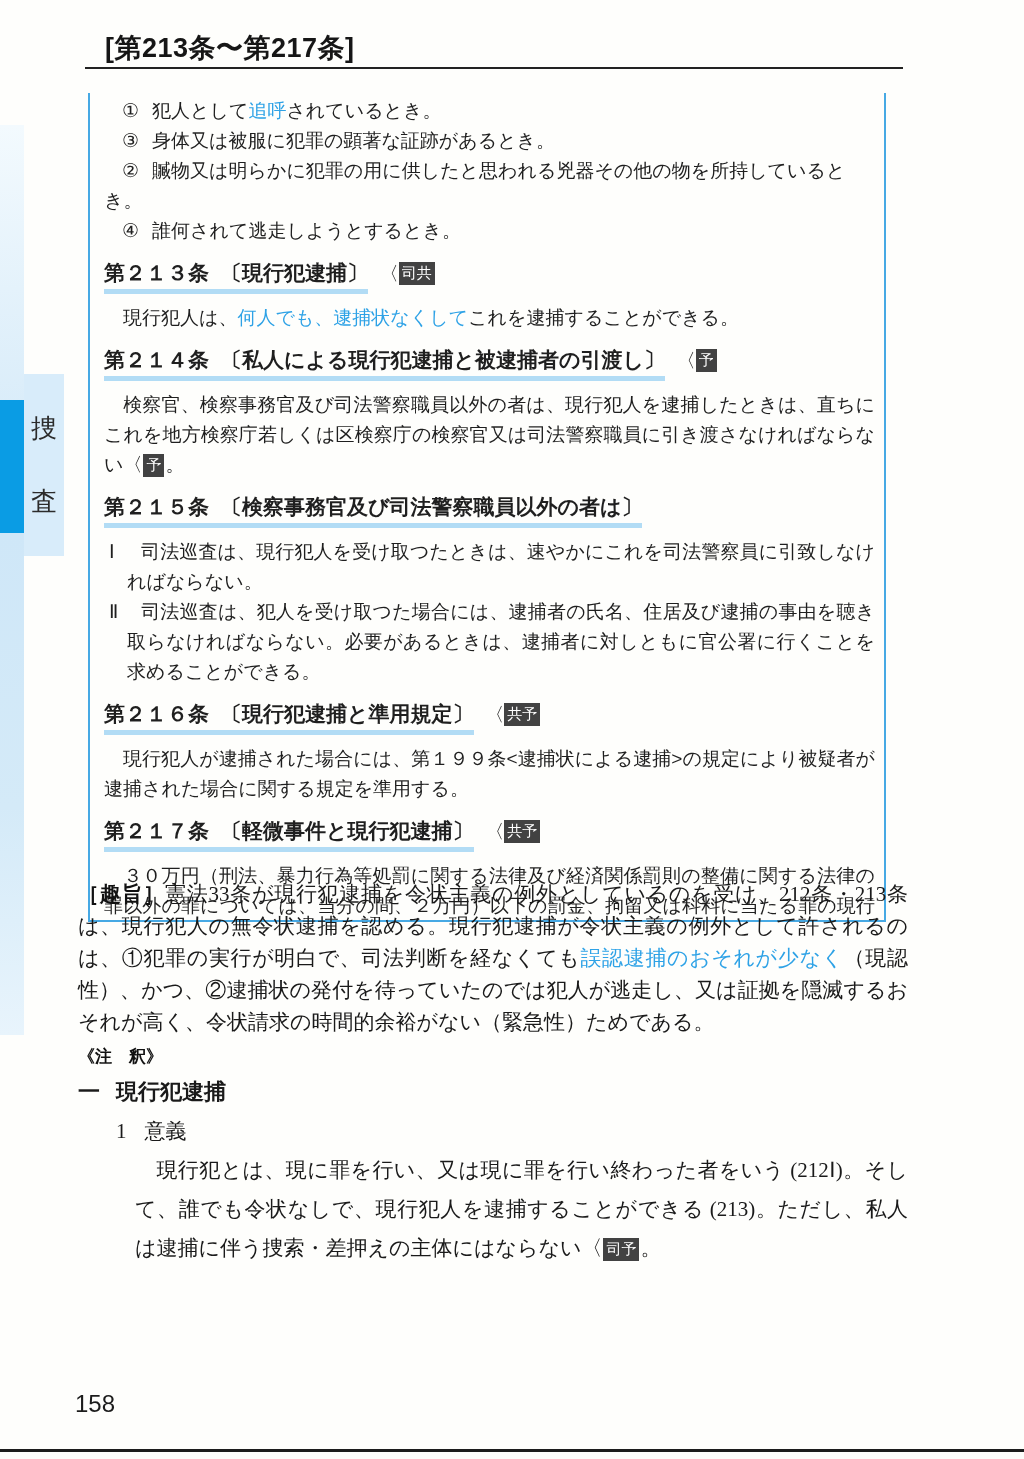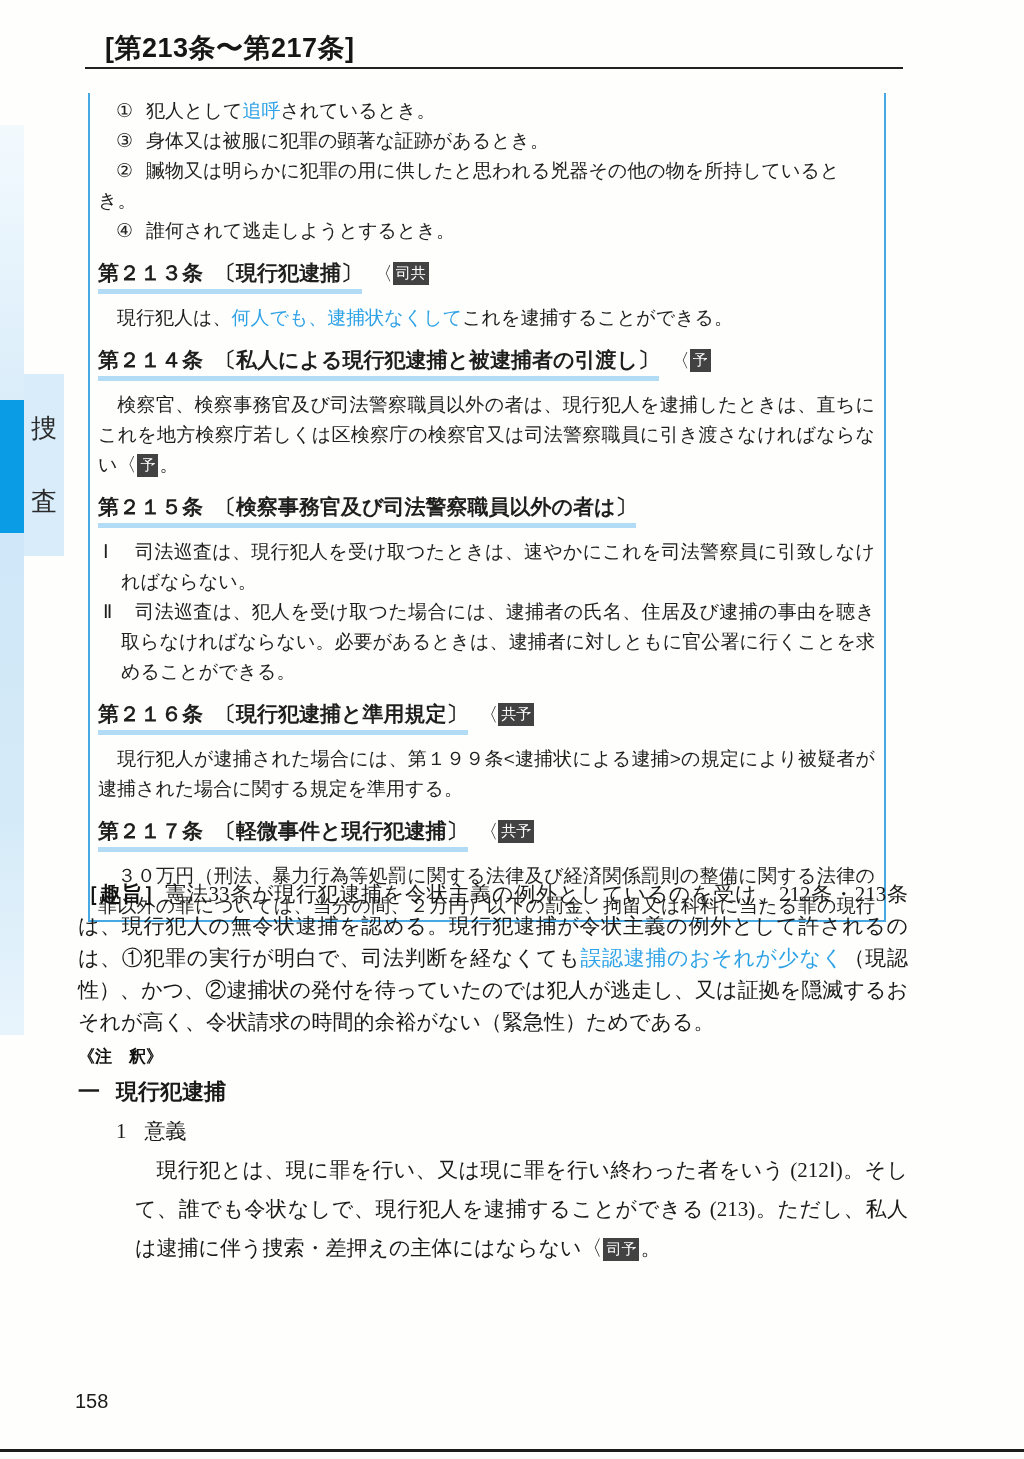--- a/index.html
+++ b/index.html
@@ -27,21 +27,21 @@
   .header{
     position:absolute;left:105px;top:30px;font-size:27px;font-weight:bold;letter-spacing:.5px;color:#161616;
   }
   .header-rule{position:absolute;left:85px;top:67px;width:818px;height:2px;background:var(--rule_color);}
   
   .law-box{
     position:absolute;left:88px;top:93px;width:798px;height:829px;box-sizing:border-box;
     border-left:2px solid var(--box_border);
     border-right:2px solid var(--box_border);
     border-bottom:2px solid var(--box_border);
-    padding:3px 9px 0 8px;overflow:hidden;
+    padding:3px 9px 0 14px;overflow:hidden;
   }
   .enum-row{line-height:30px;font-size:19px;}
   .enum-marker{display:inline-block;margin-left:18px;margin-right:13px;}
   .article{margin-top:13px;}
   .article-heading{margin:0 0 9px 0;font-size:21px;font-weight:bold;white-space:nowrap;}
   .heading-underlined{display:inline-block;border-bottom:5px solid var(--underline_blue);padding-bottom:2px;}
   .article-number{margin-right:12px;}
   .badge-group{margin-left:6px;font-weight:normal;}
   .angle{font-size:19px;color:#2a2a2a;}
   .badge{
@@ -66,21 +66,21 @@
     margin:7px 0 0 0;font-family:"Liberation Sans",sans-serif;font-weight:bold;font-size:17px;color:#111;
   }
   .sub-heading{margin:9px 0 0 0;font-family:"Liberation Sans",sans-serif;font-weight:bold;font-size:22px;}
   .sub-heading .sh-marker{margin-right:16px;}
   .item-heading{margin:10px 0 0 38px;font-size:21px;}
   .item-heading .ih-num{margin-right:18px;}
   .note-body{
     margin:6px 0 0 57px;line-height:39px;text-align:justify;text-justify:inter-ideograph;
   }
   
-  .page-number{position:absolute;left:75px;top:1390px;font-size:20px;color:#1c1c1c;}
+  .page-number{position:absolute;left:75px;top:1390px;font-size:24px;color:#1c1c1c;}
   .bottom-rule{position:absolute;left:0;top:1449px;width:1024px;height:3px;background:var(--bottom_rule);}
 </style>
 </head>
 <body>
 
 <div class="left-strip"></div>
 <div class="left-dark"></div>
 <div class="side-tab">
   <span>捜</span>
   <span>査</span>

